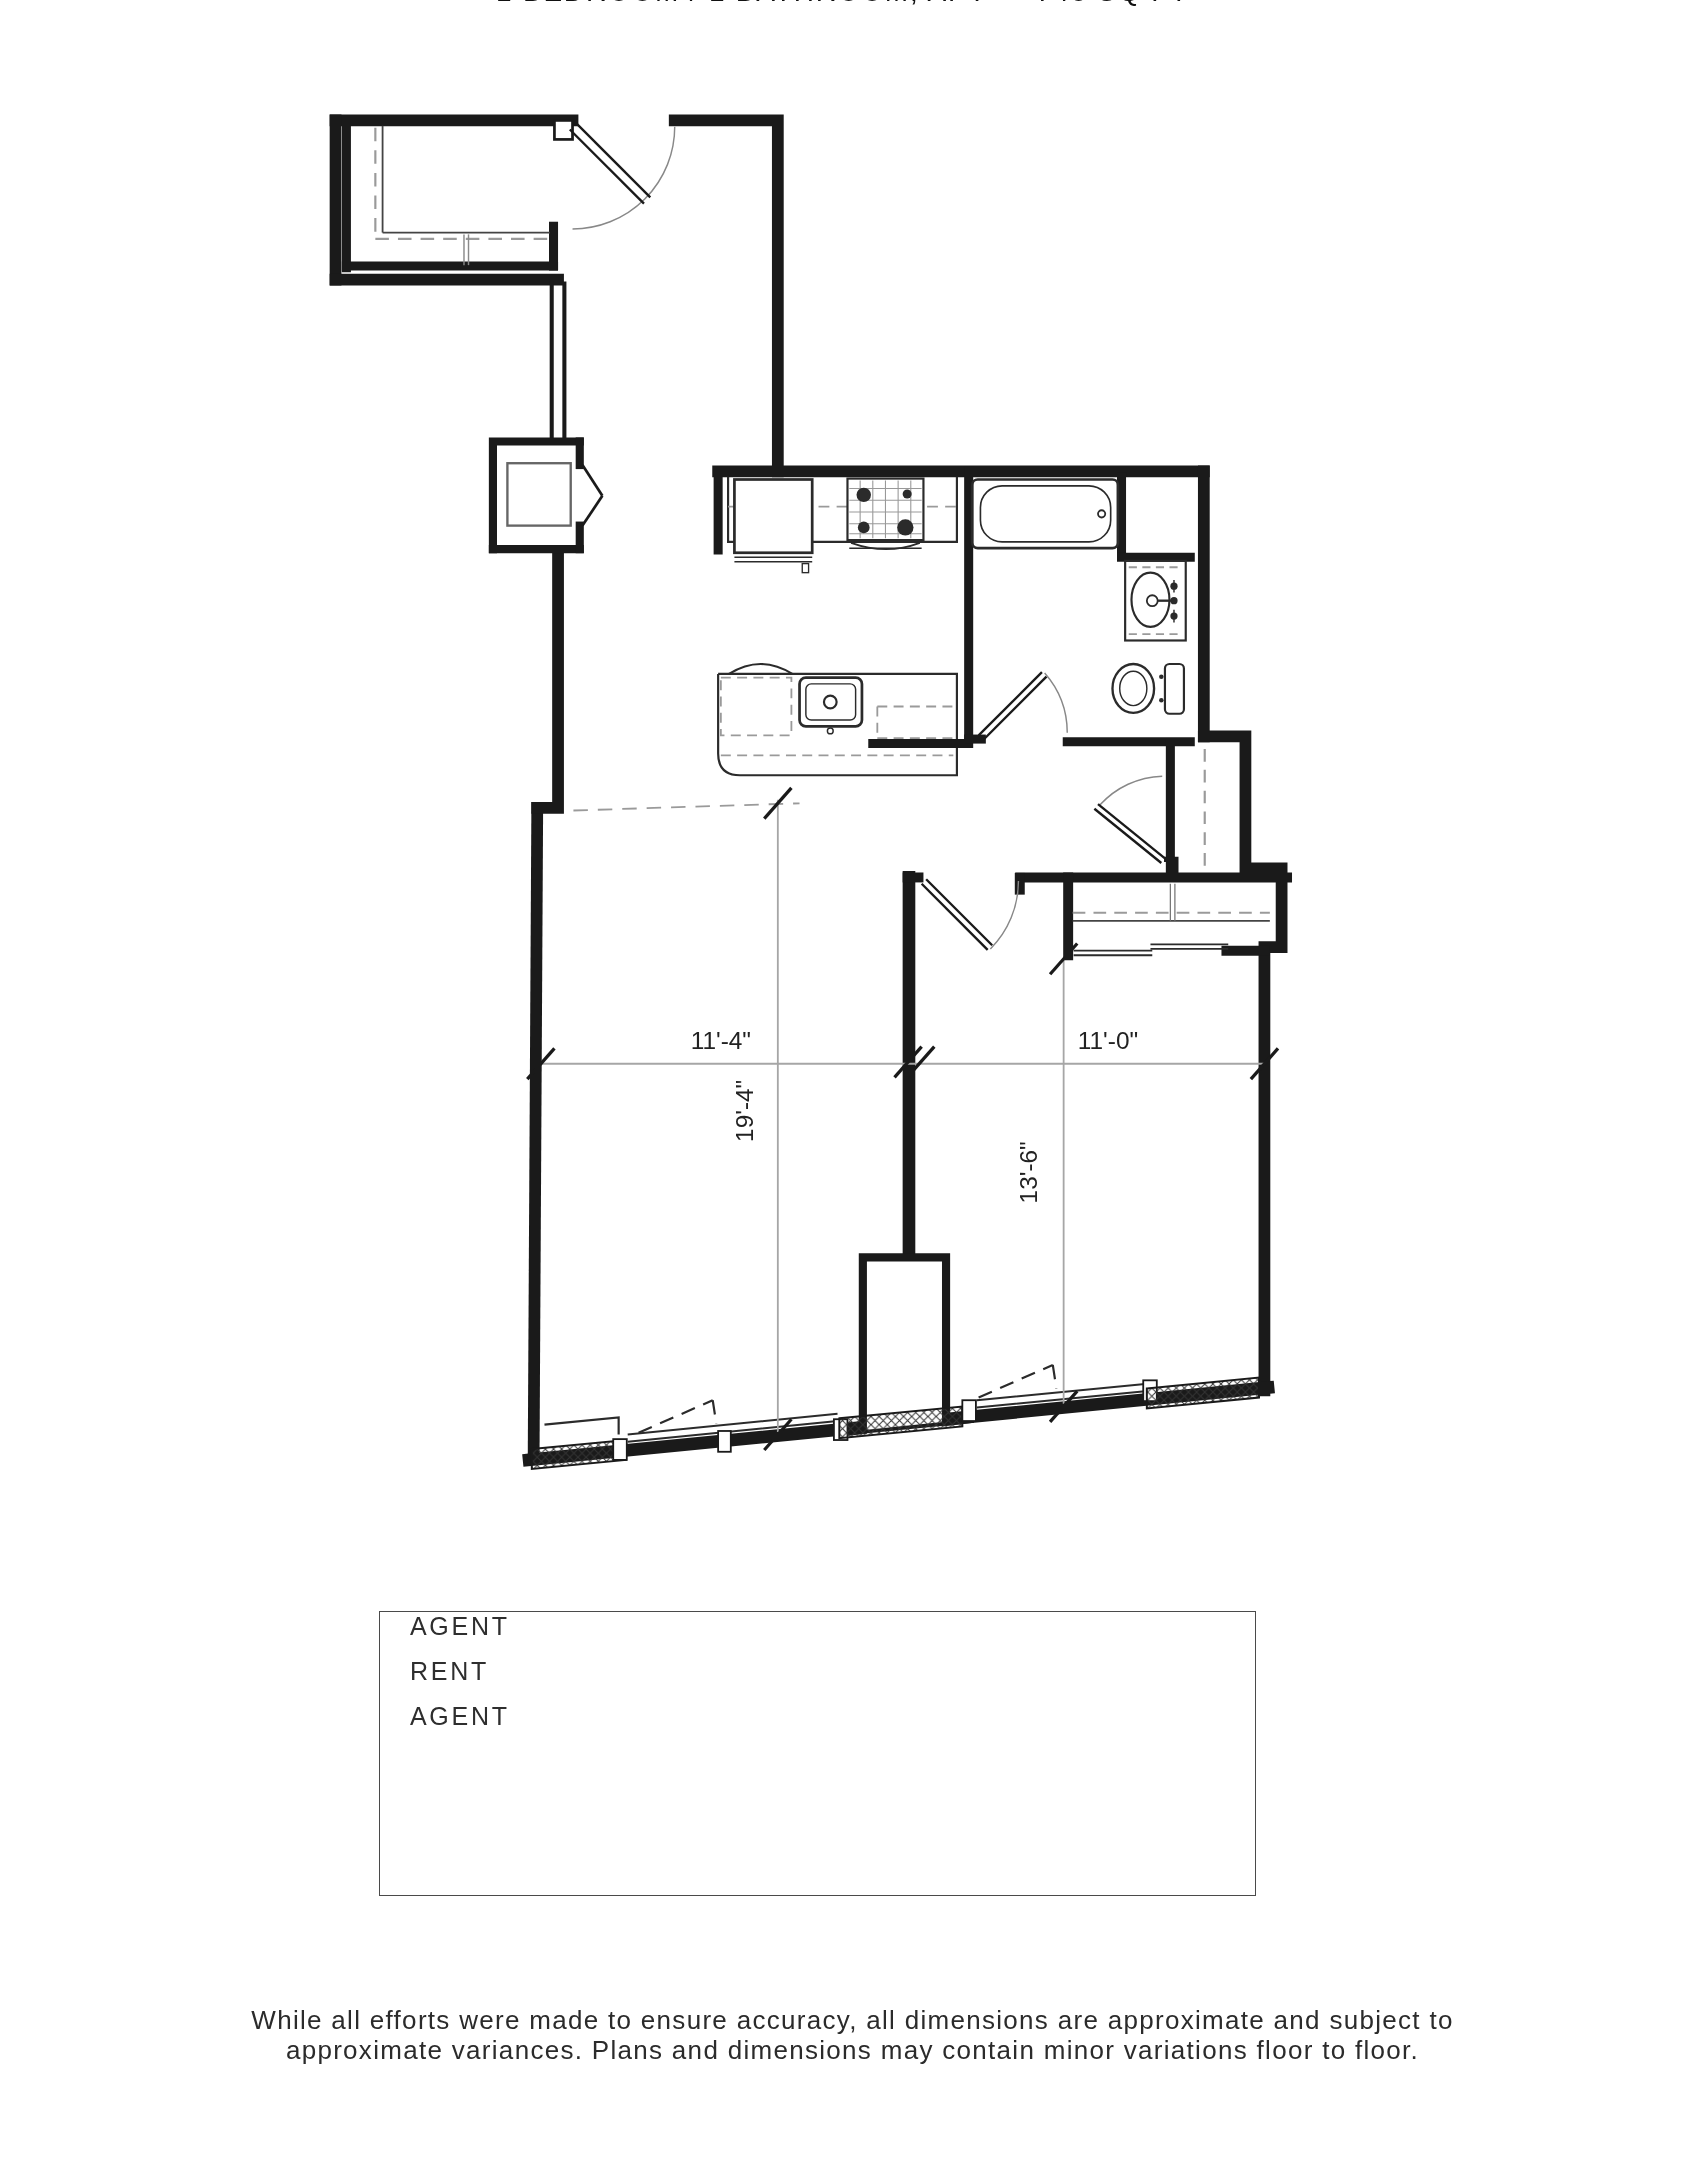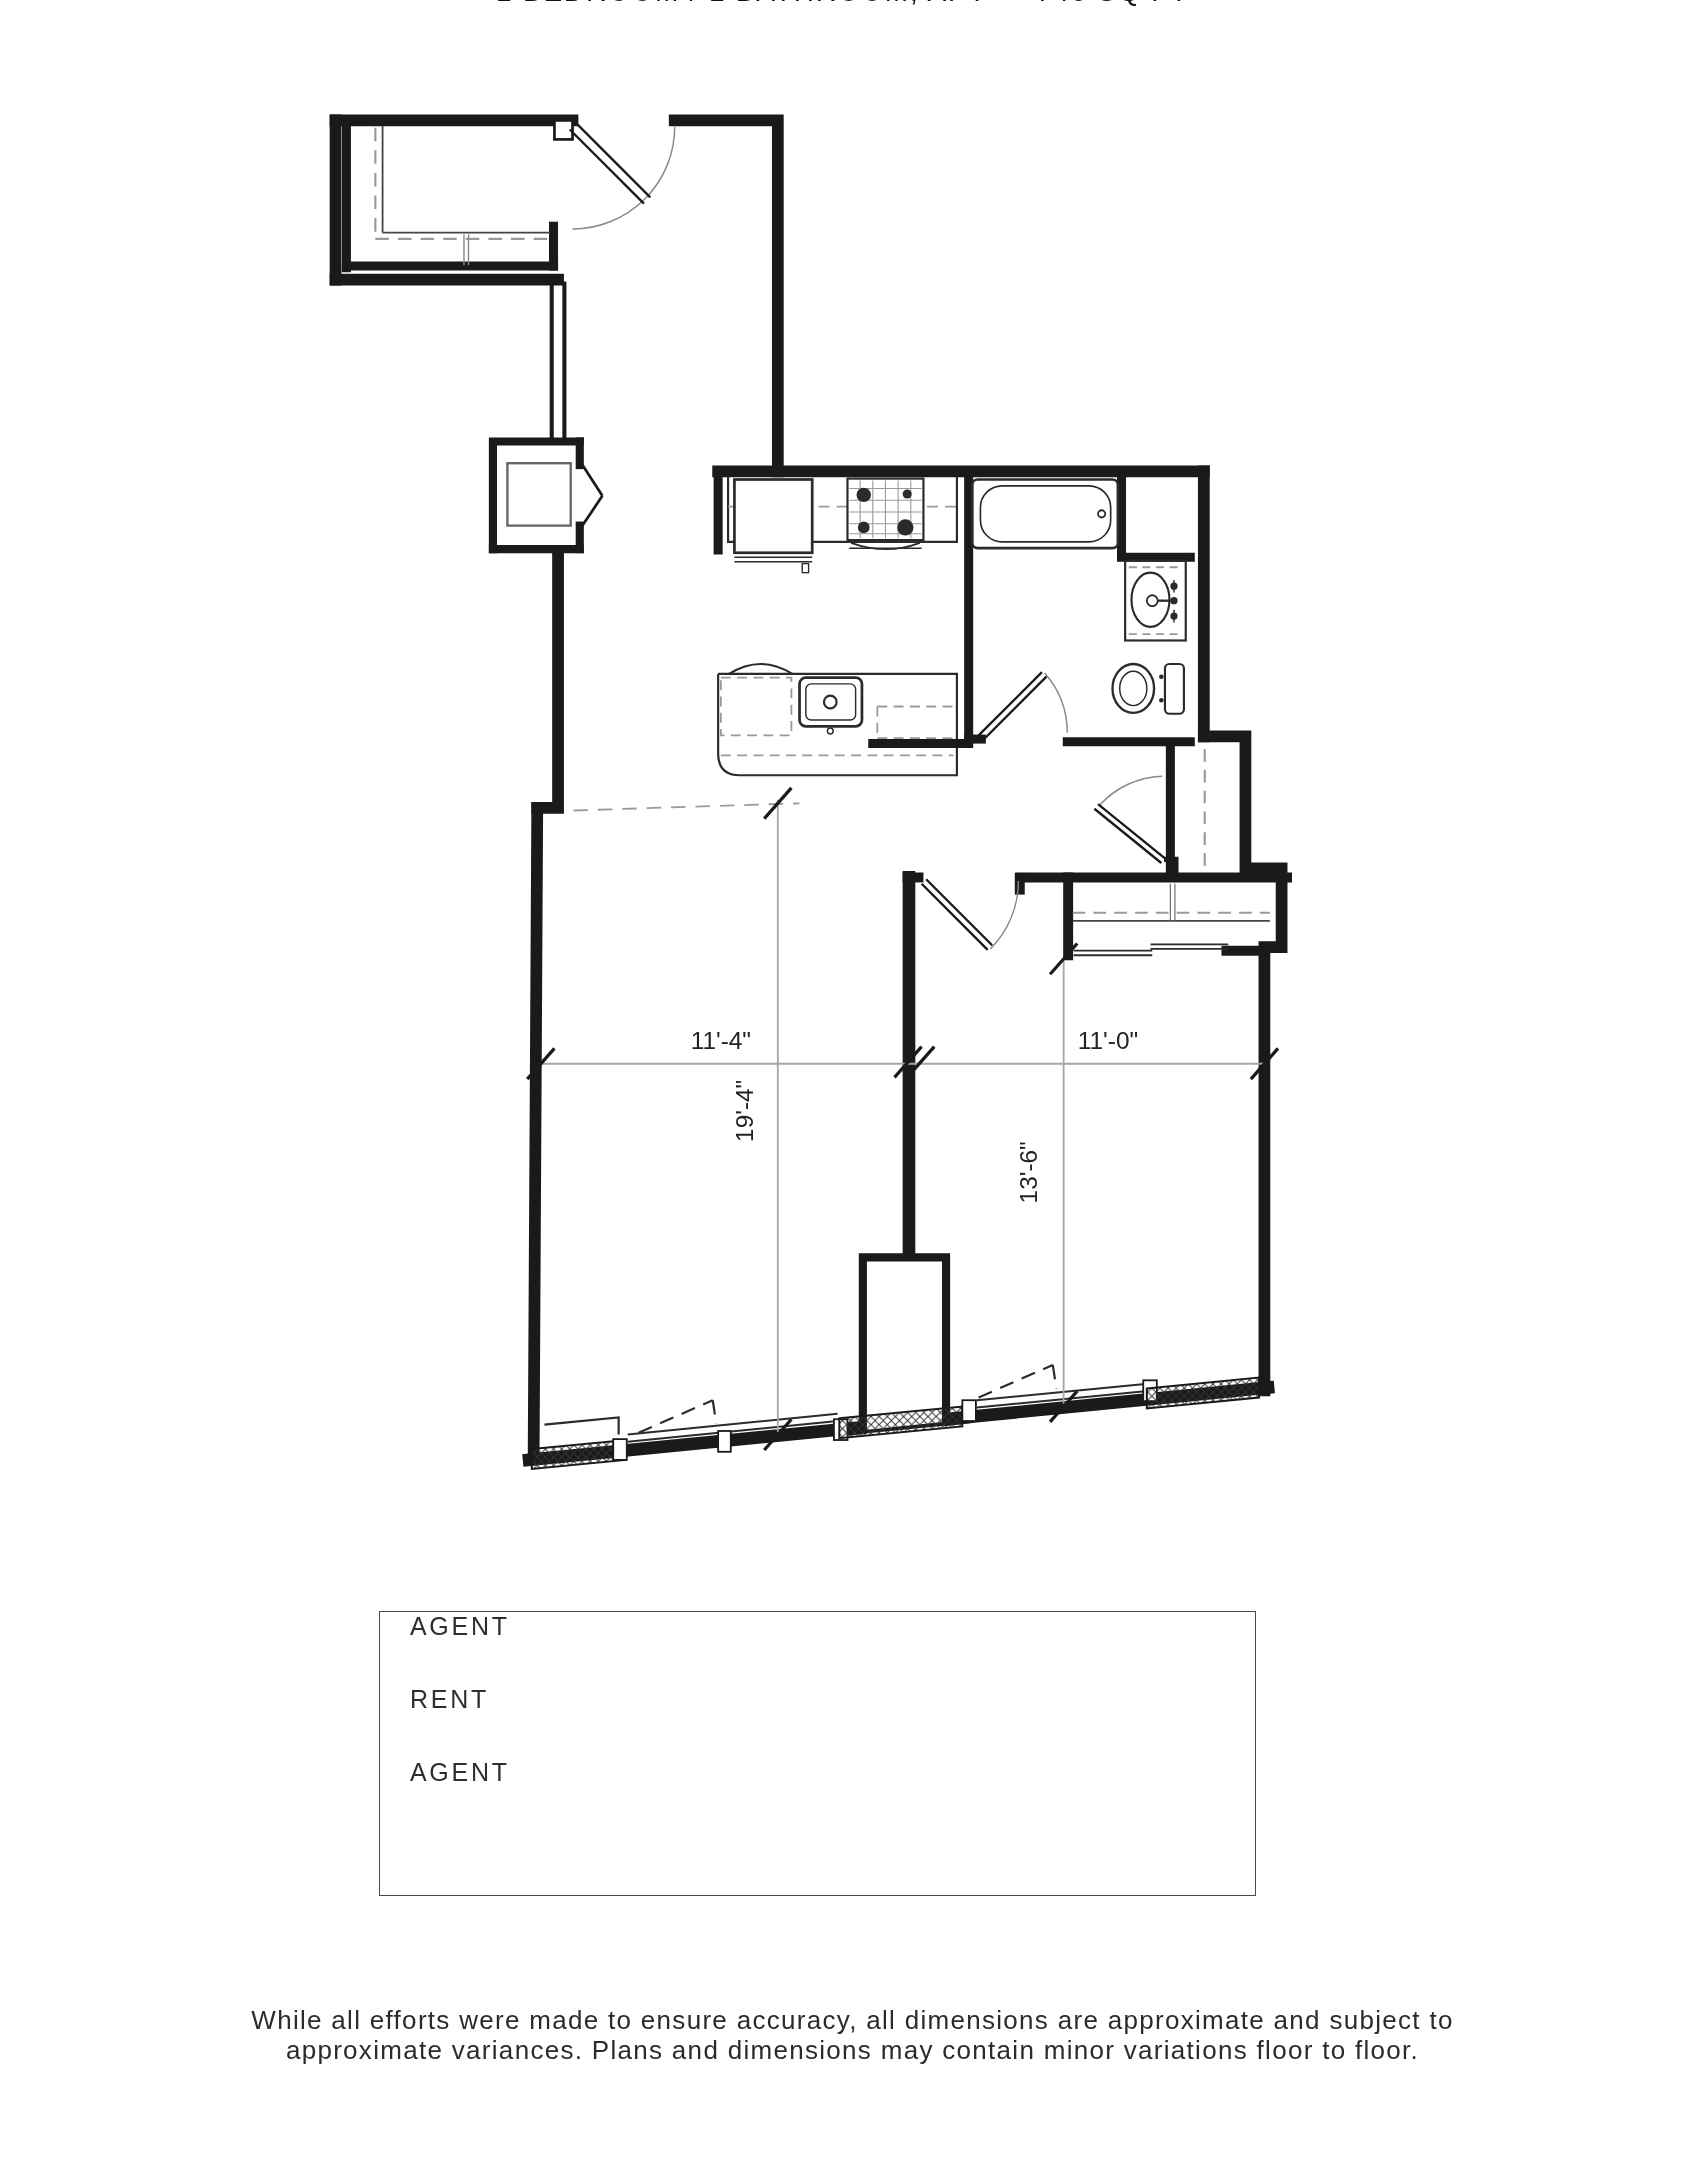--- a/index.html
+++ b/index.html
@@ -3,21 +3,21 @@
 <meta charset="utf-8">
 <style>
   html,body{margin:0;padding:0;background:#ffffff;}
   body{width:1685px;height:2180px;position:relative;font-family:"Liberation Sans",sans-serif;overflow:hidden;}
   #clipped-header{position:absolute;left:0;top:0;width:1685px;height:8.1px;overflow:hidden;}
   #clipped-header .inner{width:1685px;text-align:center;font-size:28px;letter-spacing:1.8px;color:#111;margin-top:-24.4px;font-weight:400;white-space:nowrap;}
   #plan-svg{position:absolute;left:0;top:0;}
   #info-box{position:absolute;left:379px;top:1611px;width:877px;height:285px;border:1.8px solid #4a4a4a;box-sizing:border-box;background:#fff;}
   #info-box .label{margin-left:30px;font-size:25px;letter-spacing:2.7px;color:#2e2e2e;font-weight:300;}
   #info-box .label.first{}
-  #info-box .label + .label{margin-top:44px;}
+  #info-box .label + .label{margin-top:16px;}
   #disclaimer{position:absolute;left:10px;top:2005px;width:1685px;text-align:center;color:#2b2b2b;font-weight:300;font-size:26px;letter-spacing:1.3px;line-height:30px;}
 </style>
 </head>
 <body>
 
 <div id="clipped-header">
   <div class="inner">1 BEDROOM / 1 BATHROOM, APT — 748 SQ FT</div>
 </div>
 
 <svg id="plan-svg" width="1685" height="2180" viewBox="0 0 1863 2410" xmlns="http://www.w3.org/2000/svg">

